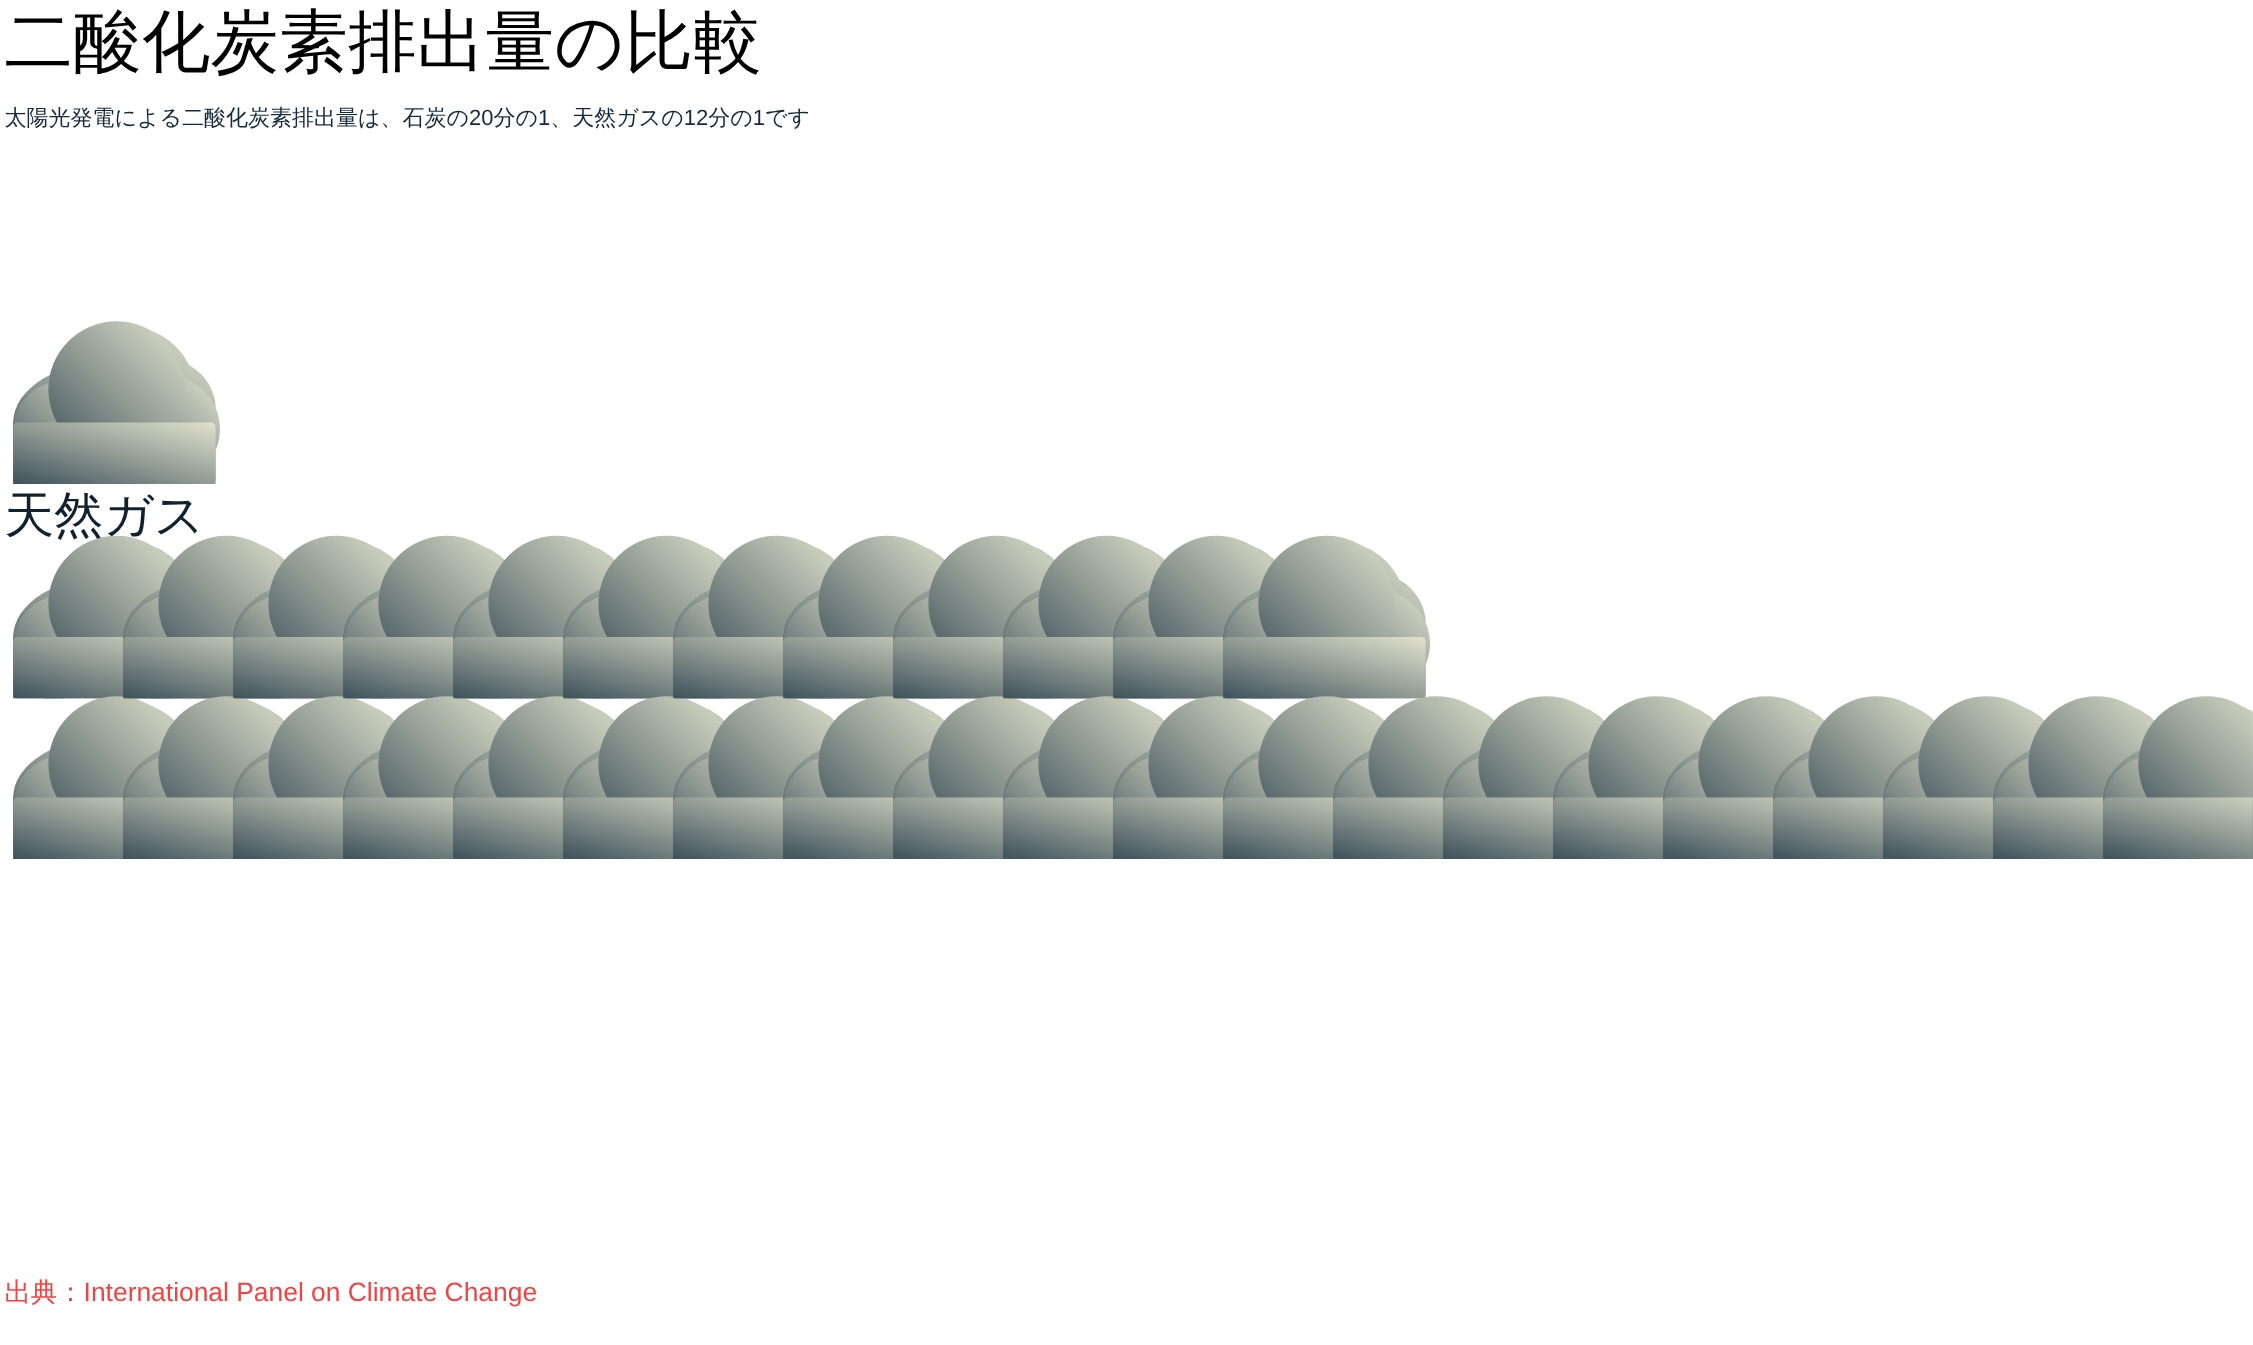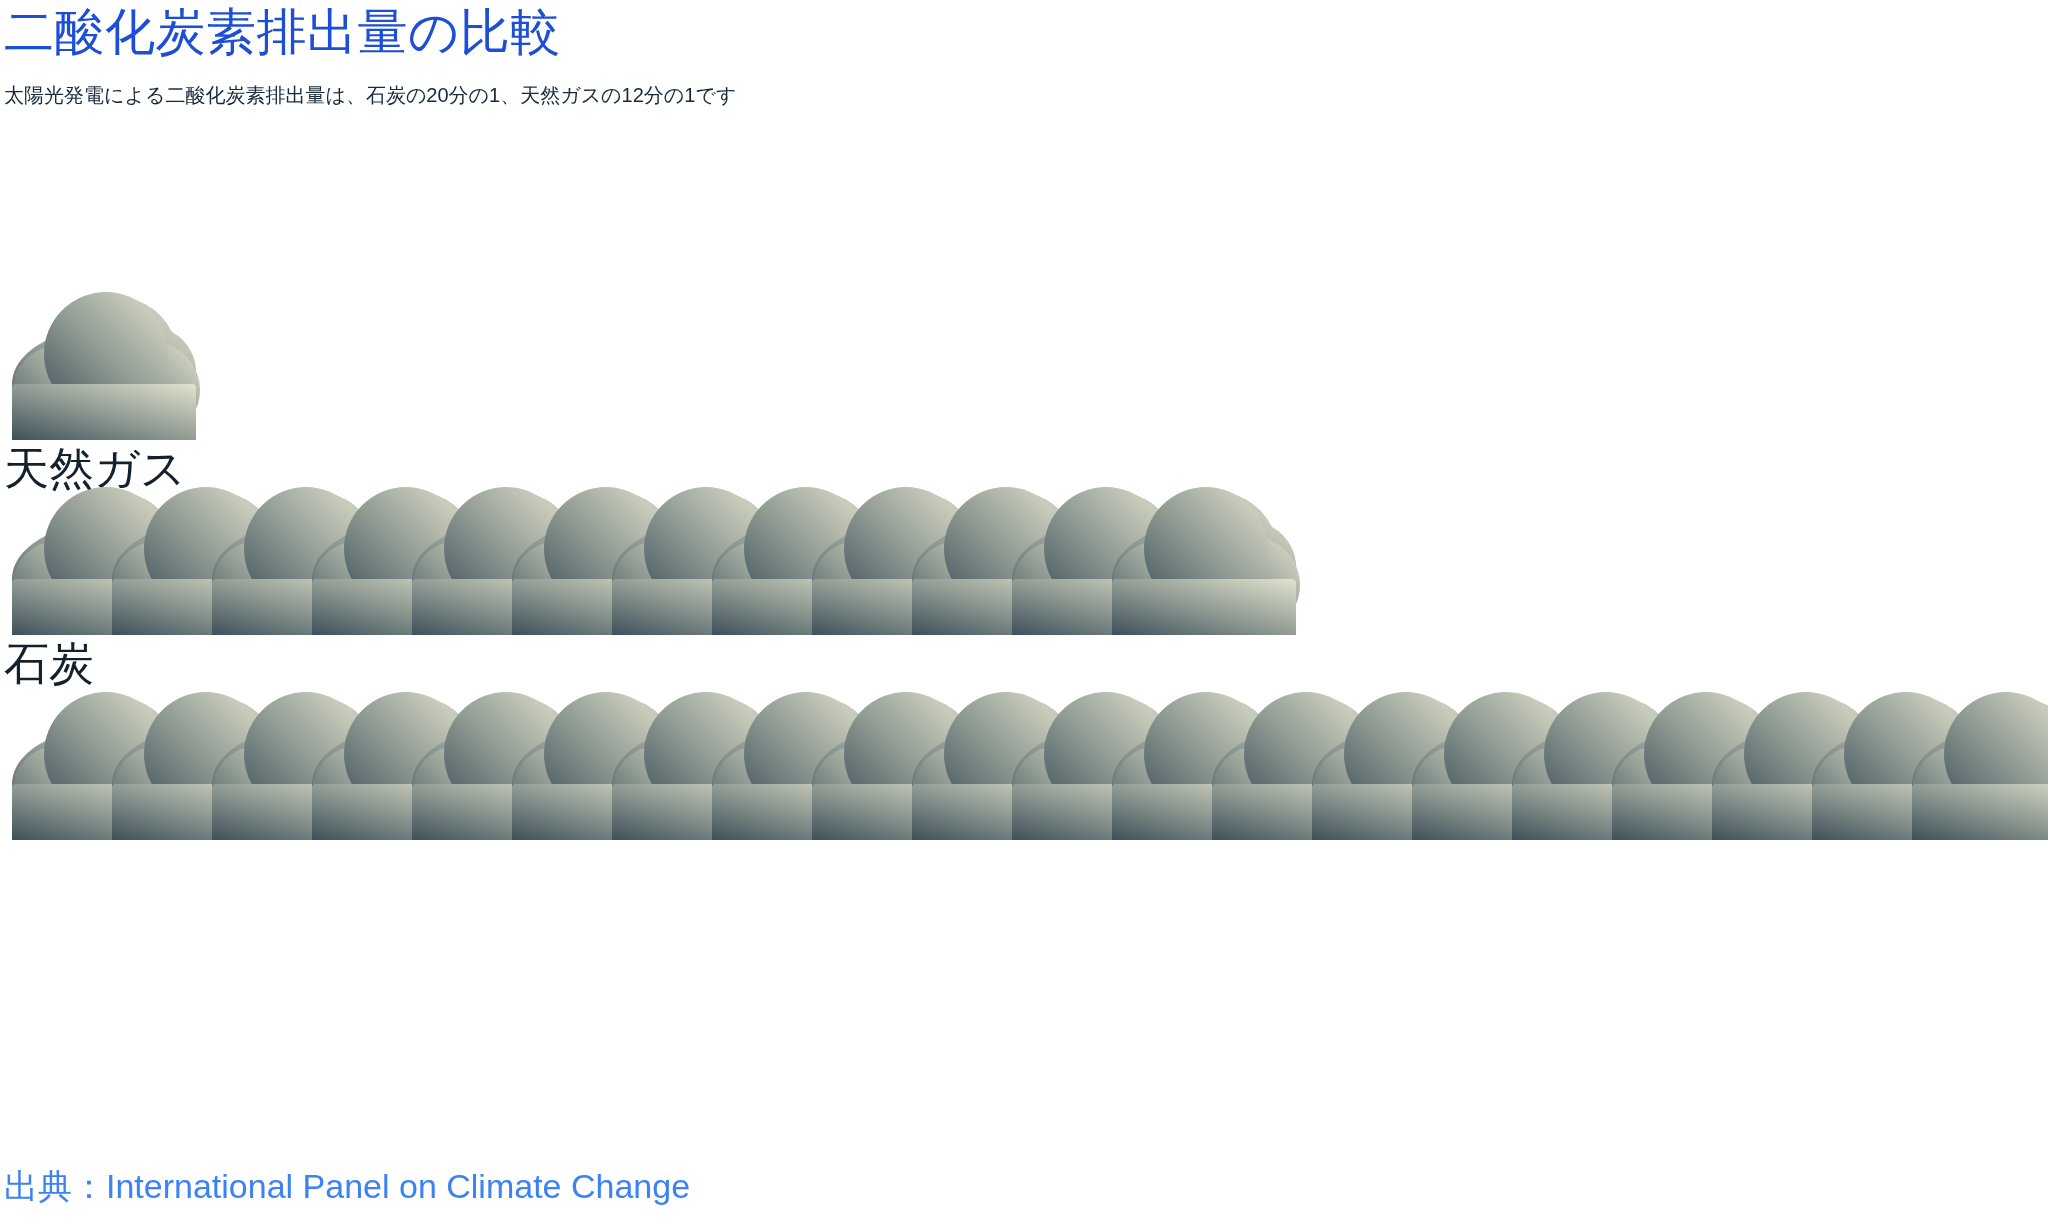--- a/index.html
+++ b/index.html
@@ -21,26 +21,26 @@
     inset: 0;
     padding: 0 0 0 0;
     box-sizing: border-box;
   }
 
   
   .header {
     padding: 4px 0 0 4px;
   }
   .chart-title {
-    font-size: 50px;
+    font-size: 62px;
     line-height: 1.12;
     font-weight: 400;
     letter-spacing: 0.5px;
     margin: 0;
-    color: #1d4ed8;
+    color: #000000;
     white-space: nowrap;
   }
   .chart-subtitle {
     font-size: 20px;
     line-height: 1.35;
     font-weight: 400;
     margin: 22px 0 0 0;
     color: #16293a;
     white-space: nowrap;
   }
@@ -81,24 +81,24 @@
 
   
   .track-solar   { height: 140px; }
   .track-gas     { height: 130px; }
   .track-coal    { height: 140px; }
 
   
   .source {
     position: absolute;
     left: 4px;
-    bottom: 16px;
-    font-size: 34px;
+    bottom: 32px;
+    font-size: 24px;
     line-height: 1.2;
-    color: #3b82f6;
+    color: #ef4444;
     white-space: nowrap;
   }
 </style>
 </head>
 <body>
 
 <div class="page">
 
   <div class="header">
     <h1 class="chart-title">二酸化炭素排出量の比較</h1>
@@ -346,21 +346,20 @@
               <circle cx="58" cy="112" rx="46" r="46" fill="url(#cg12)"></circle>
               <circle cx="152" cy="110" r="48" fill="url(#cg12)"></circle>
               <circle cx="106" cy="74" r="62" fill="url(#cg12)"></circle>
               <rect x="12" y="104" width="184" height="56" rx="4" fill="url(#cg12)"></rect>
             </svg>
           </span>
         </div>
     </div>
 
     <div class="series-row">
-      <div class="series-label">石炭</div>
       <div class="cloud-track track-coal" style="width: 2110px;">
           <span class="cloud" style="left: 0px; z-index: 1;">
             <svg viewBox="0 0 210 160" xmlns="http://www.w3.org/2000/svg">
               <defs>
                 <linearGradient id="cg13" x1="0" y1="1" x2="1" y2="0">
                   <stop offset="0%" stop-color="#3e505a"></stop>
                   <stop offset="48%" stop-color="#8f9a93"></stop>
                   <stop offset="100%" stop-color="#e2e2cd"></stop>
                 </linearGradient>
               </defs>

